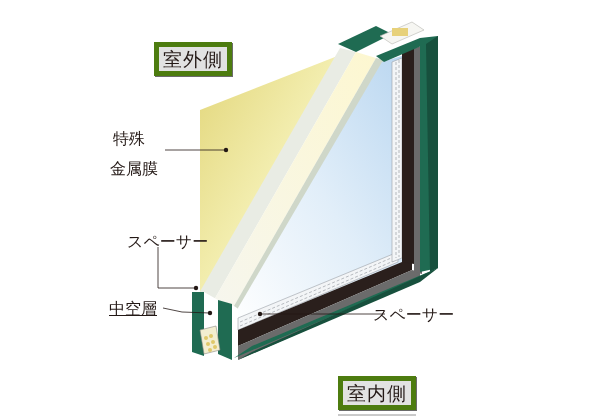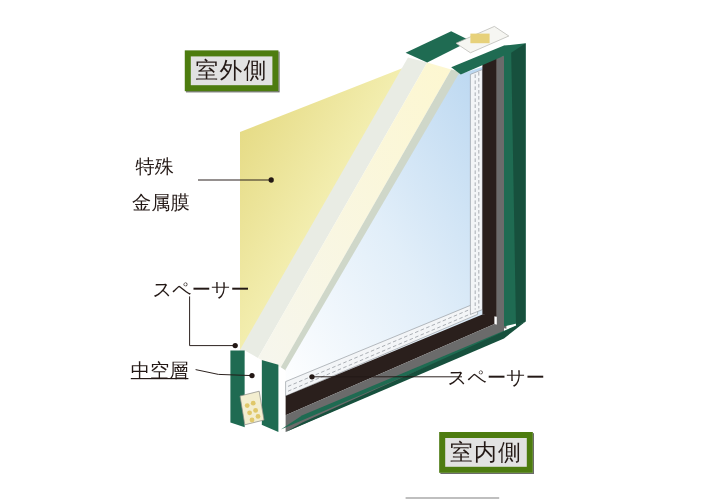--- a/index.html
+++ b/index.html
@@ -99,19 +99,19 @@
   <g fill="#231815">
     <circle cx="226" cy="150" r="2.2"></circle>
     <circle cx="196" cy="288" r="2.2"></circle>
     <circle cx="210" cy="313" r="2.2"></circle>
     <circle cx="260" cy="314" r="2.2"></circle>
   </g>
   <line x1="338" y1="415" x2="416" y2="415" stroke="#7a7a7a" stroke-width="0.8"></line>
 </svg>
 
 <div class="side-label" style="left:154px;top:42px;">室外側</div>
-<div class="side-label" style="left:338px;top:360px;margin-left:28px;">室内側</div>
+<div class="side-label" style="left:338px;top:376px;">室内側</div>
 
 <div class="callout" style="left:113px;top:131px;">特殊</div>
 <div class="callout" style="left:110px;top:161px;">金属膜</div>
 <div class="callout" style="left:127px;top:234px;">スペーサー</div>
 <div class="callout" style="left:109px;top:301px;text-decoration:underline;">中空層</div>
 <div class="callout" style="left:373px;top:307px;">スペーサー</div>
 
 </body></html>

